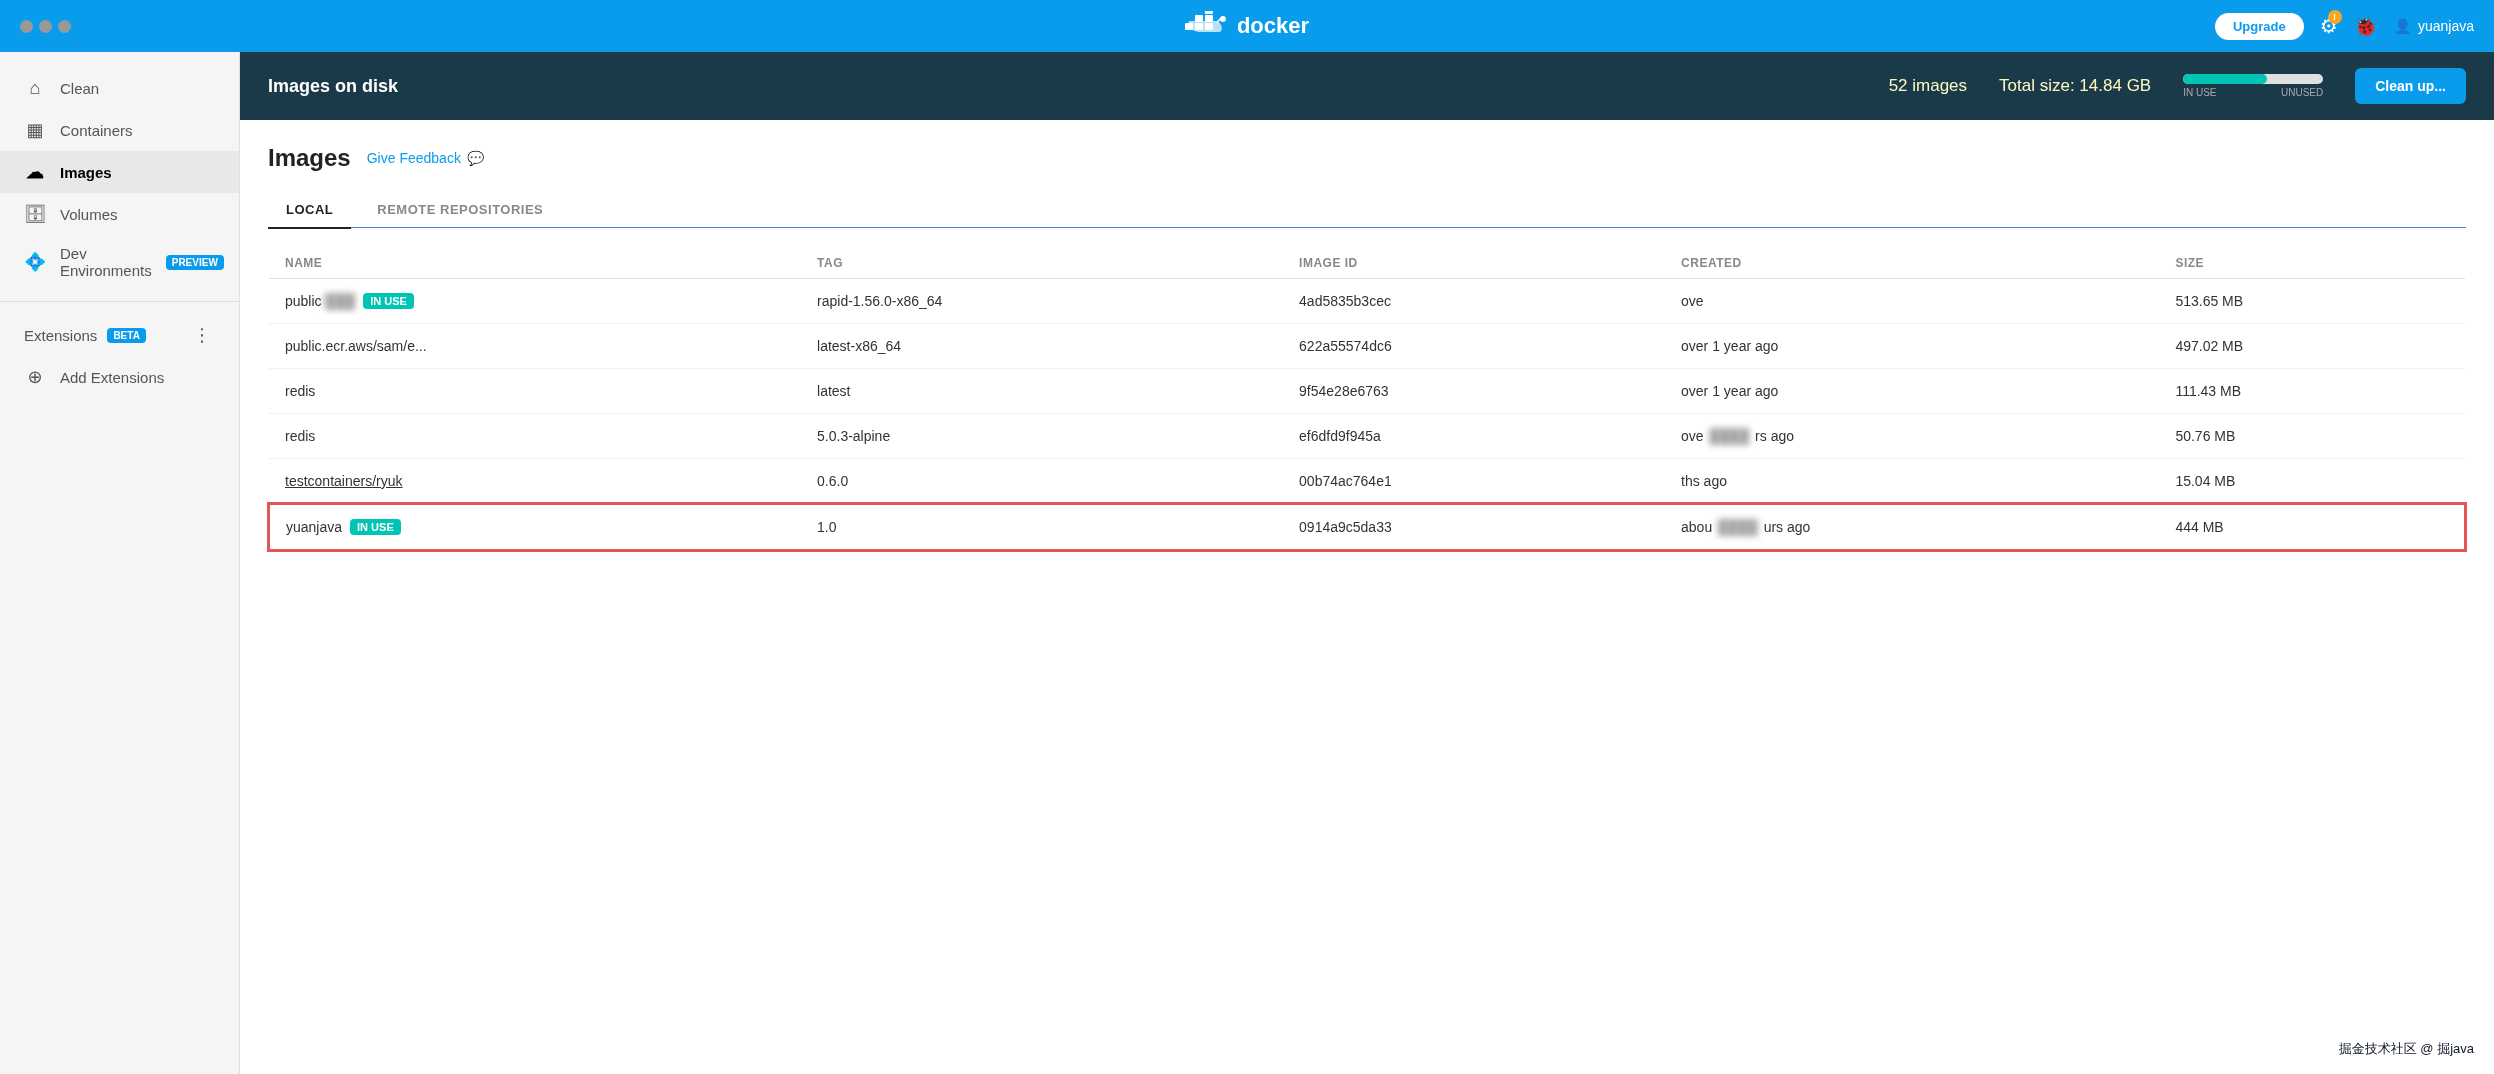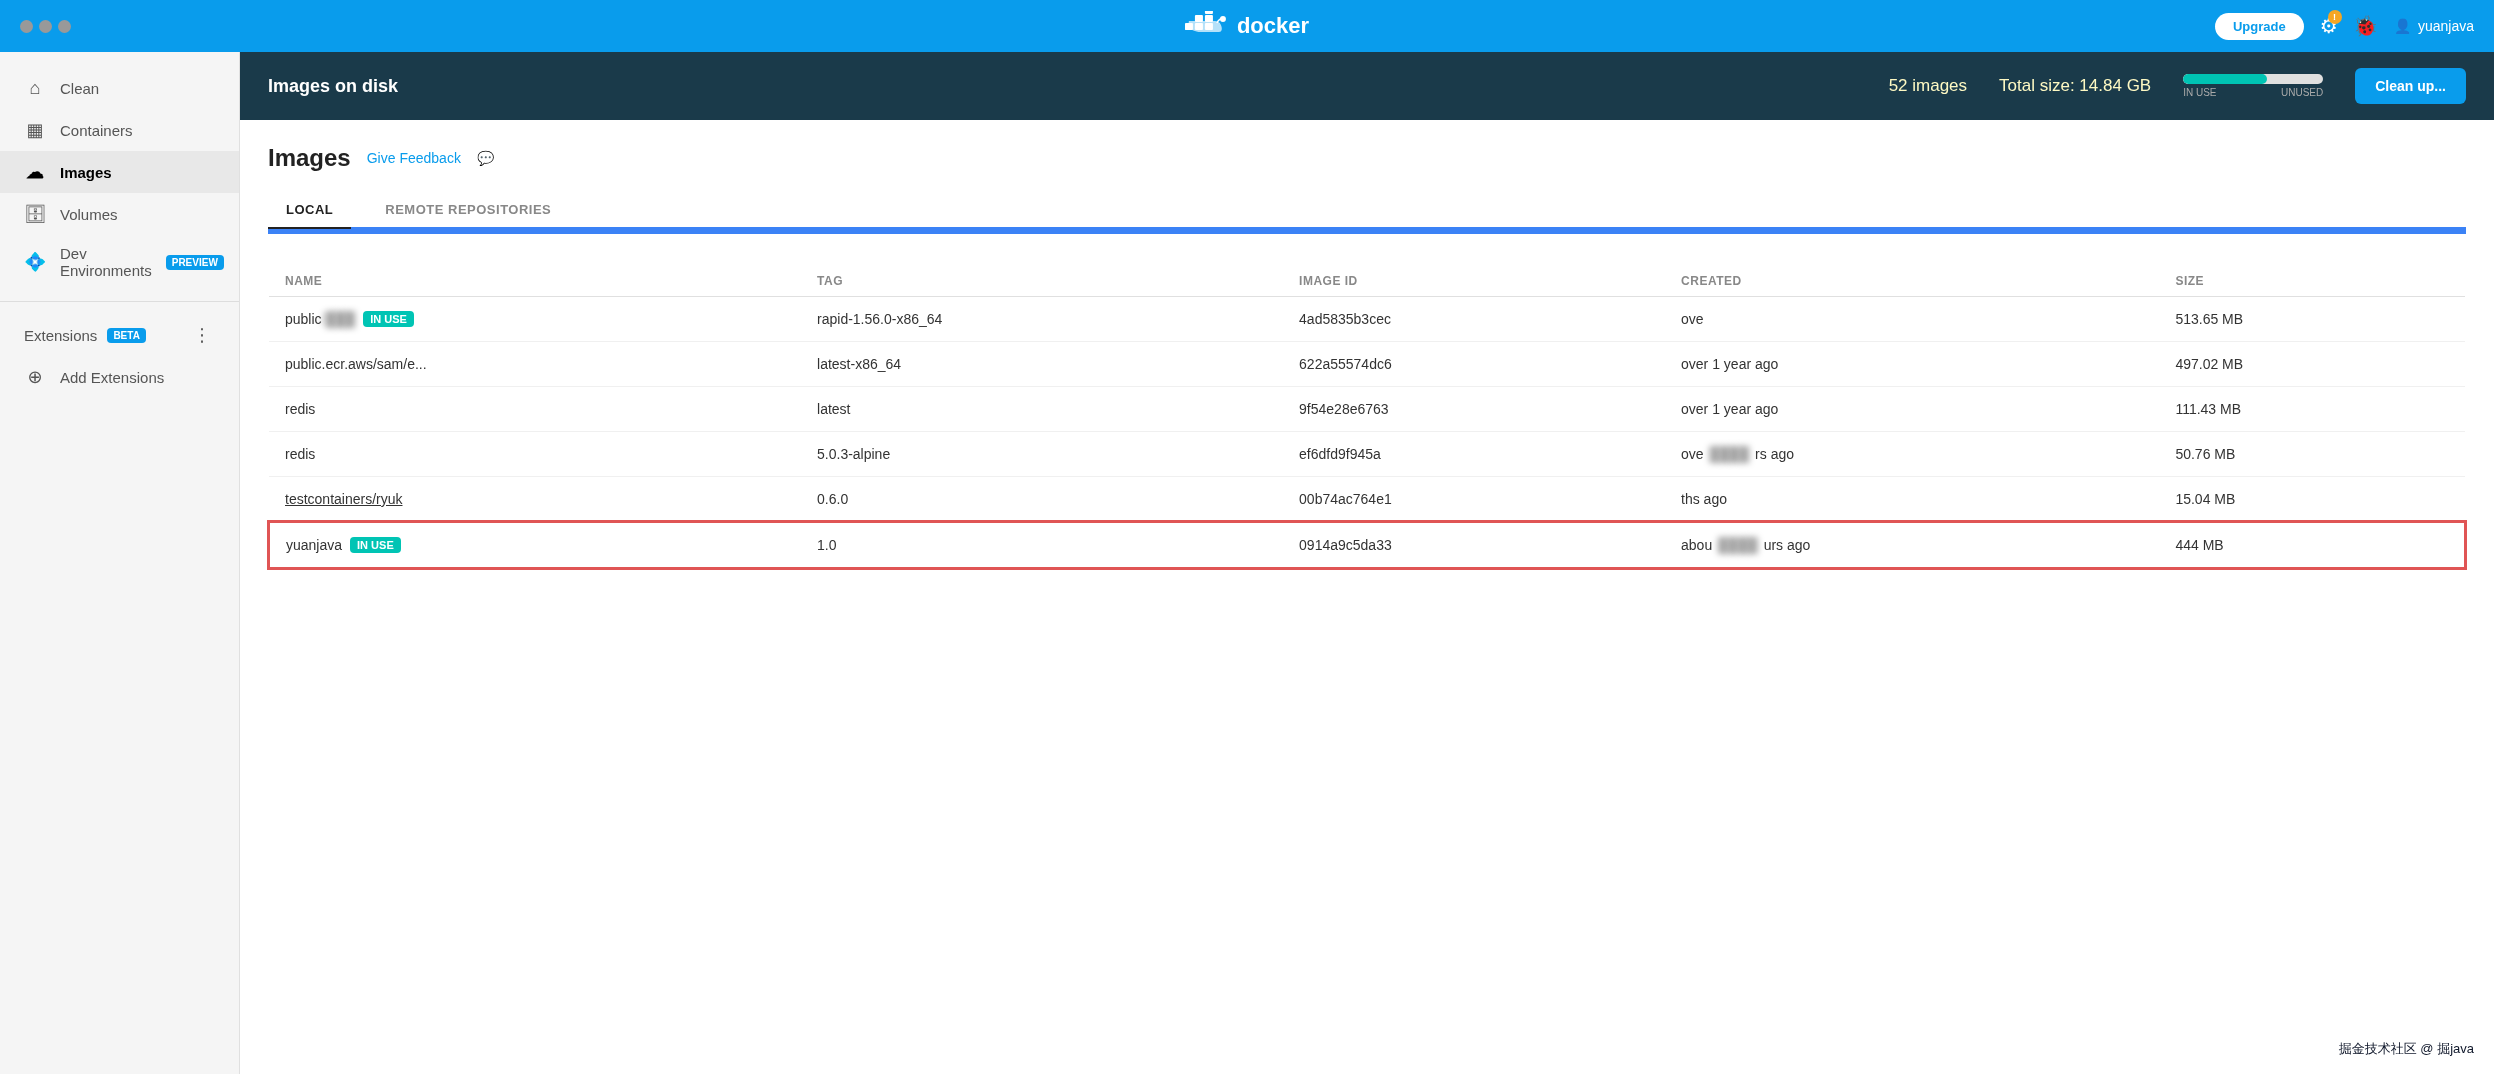--- a/index.html
+++ b/index.html
@@ -120,24 +120,24 @@
       padding: 10px 20px;
       font-size: 14px;
       font-weight: 600;
       cursor: pointer;
     }
 
     
     .page-content { flex: 1; overflow-y: auto; padding: 24px 28px; background: white; }
     .page-header { display: flex; align-items: center; gap: 16px; margin-bottom: 20px; }
     .page-title { font-size: 24px; font-weight: 700; color: #222; }
-    .feedback-link { display: flex; align-items: center; gap: 16px; color: #099cec; font-size: 14px; text-decoration: none; cursor: pointer; }
-
-    
-    .tabs { display: flex; gap: 16px; border-bottom: 7px solid #3b82f6; margin-bottom: 32px; }
+    .feedback-link { display: flex; align-items: center; gap: 6px; color: #099cec; font-size: 14px; text-decoration: none; cursor: pointer; }
+
+    
+    .tabs { display: flex; gap: 8px; border-bottom: 1px solid #3b82f6; margin-bottom: 20px; }
     .tab {
       padding: 10px 18px;
       font-size: 13px;
       font-weight: 600;
       color: #888;
       cursor: pointer;
       border-bottom: 2px solid transparent;
       margin-bottom: -2px;
       letter-spacing: 0.5px;
     }

